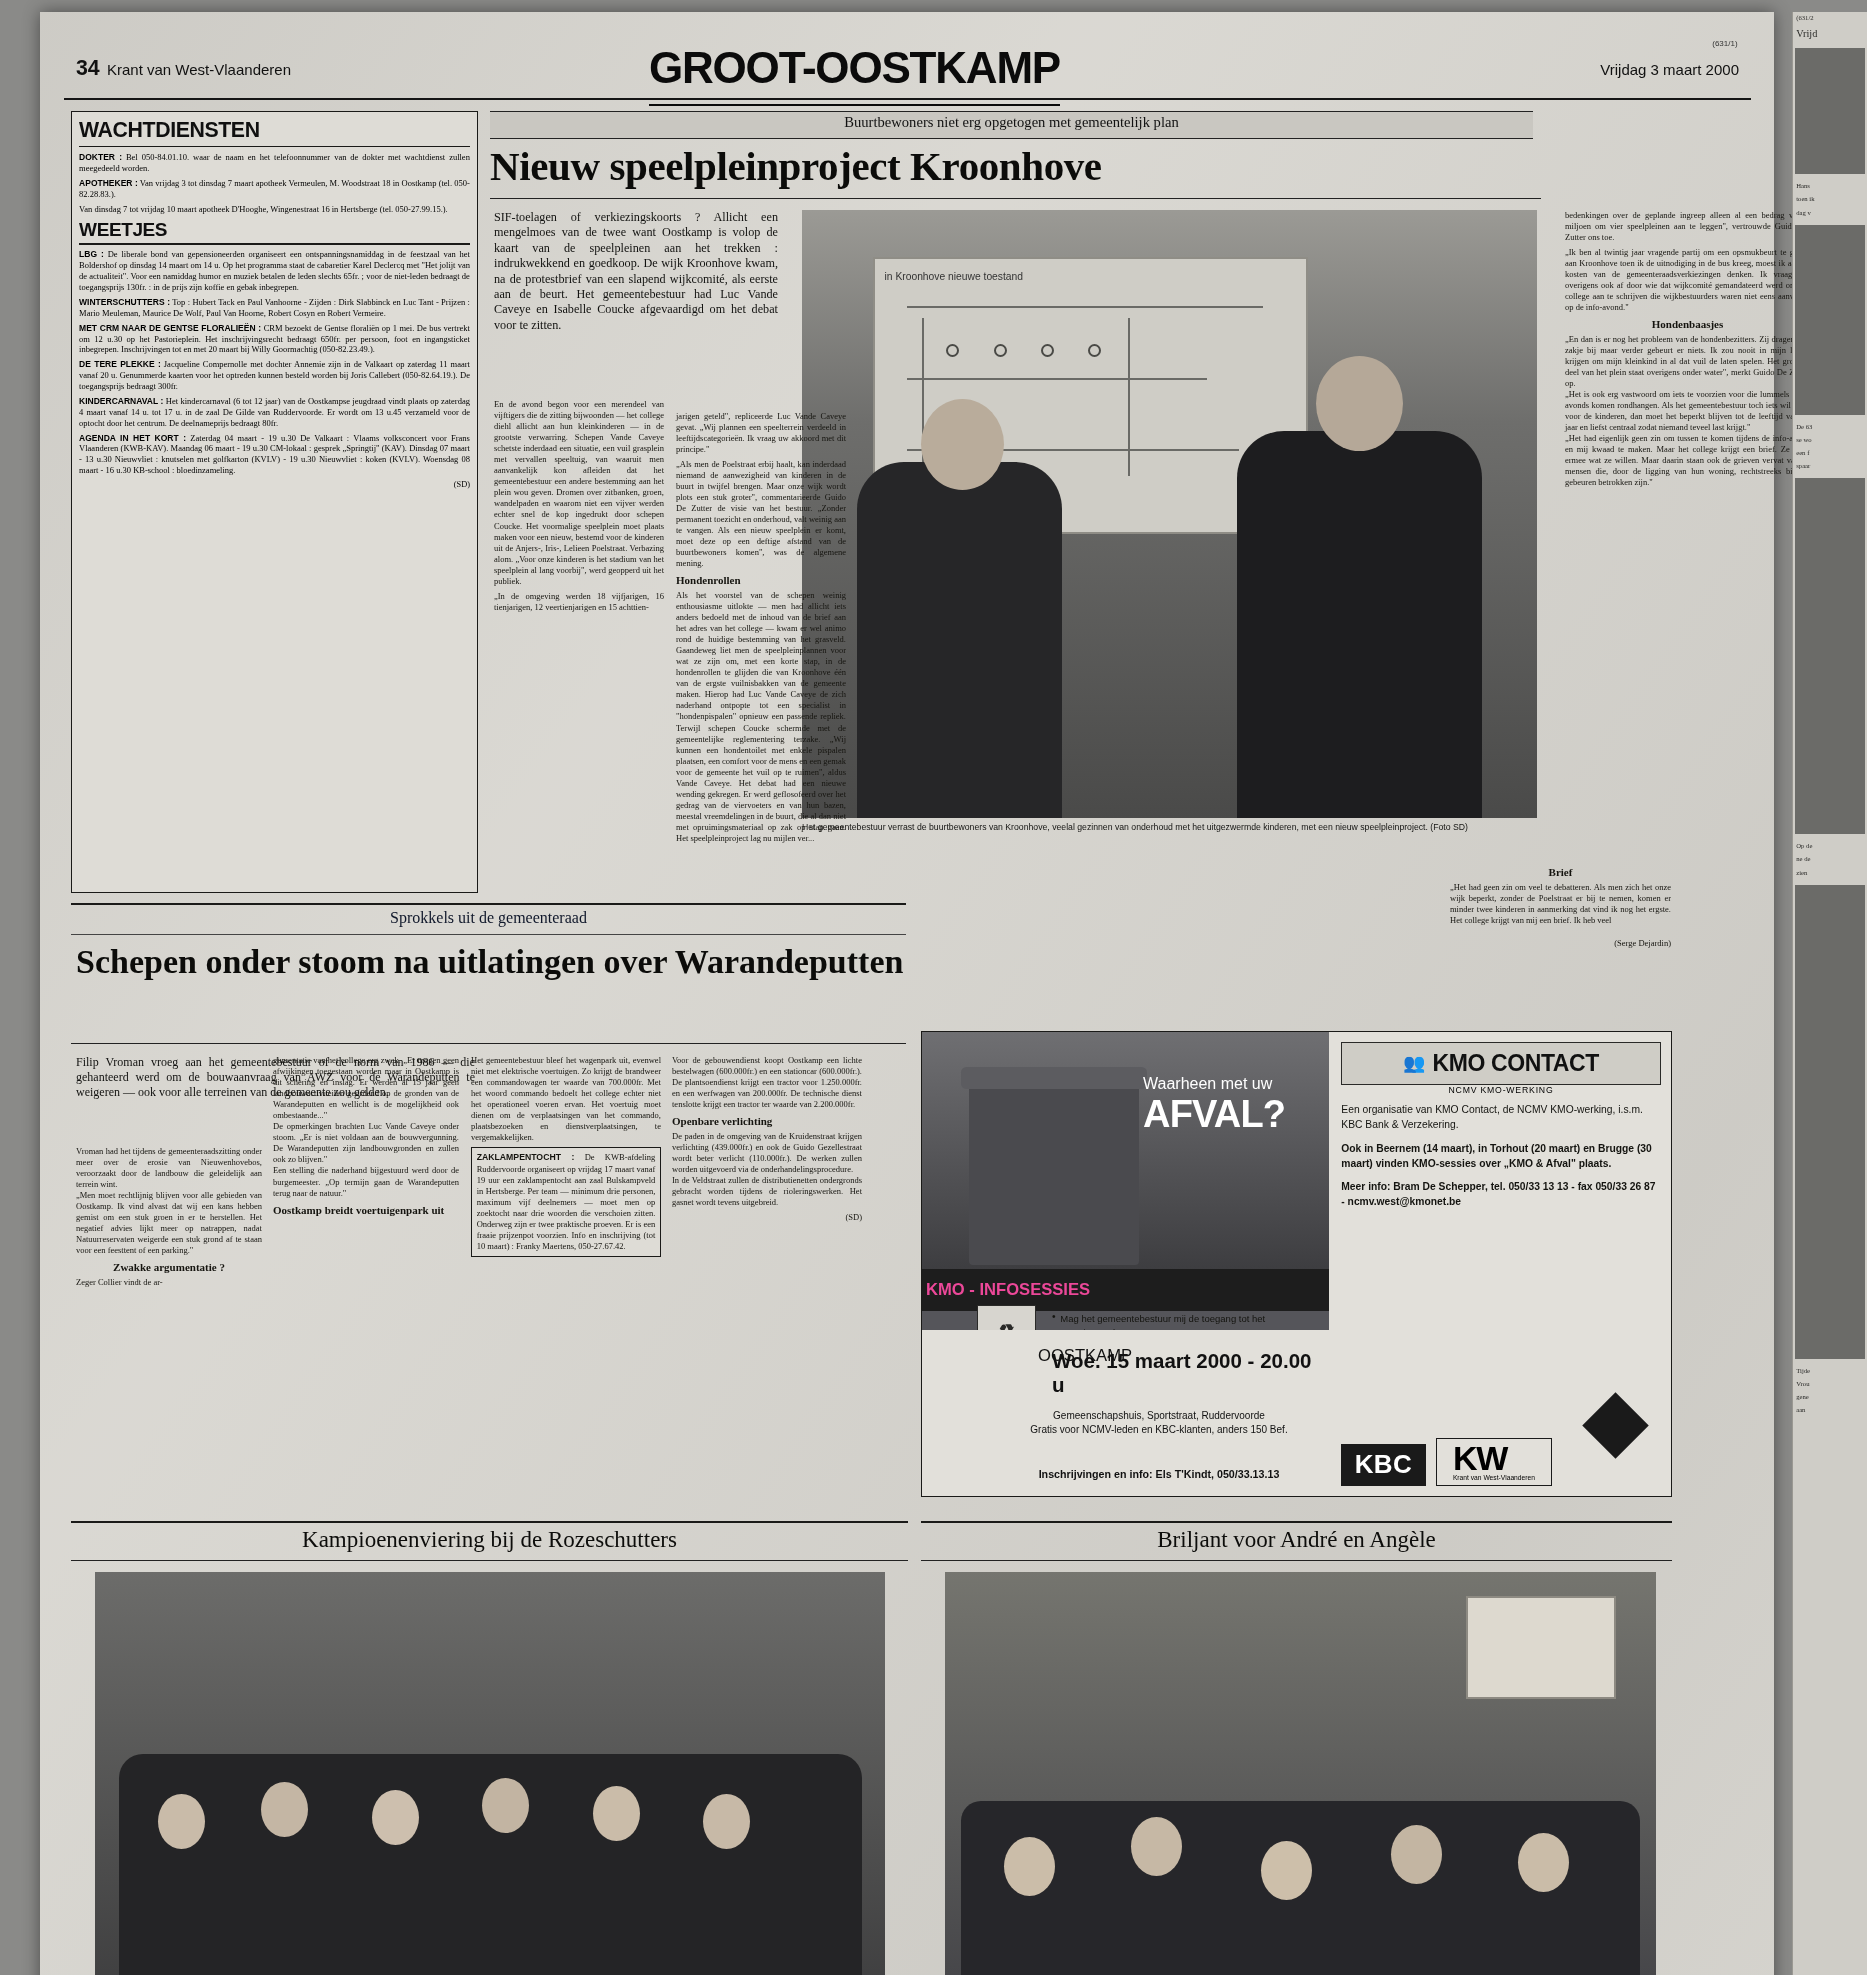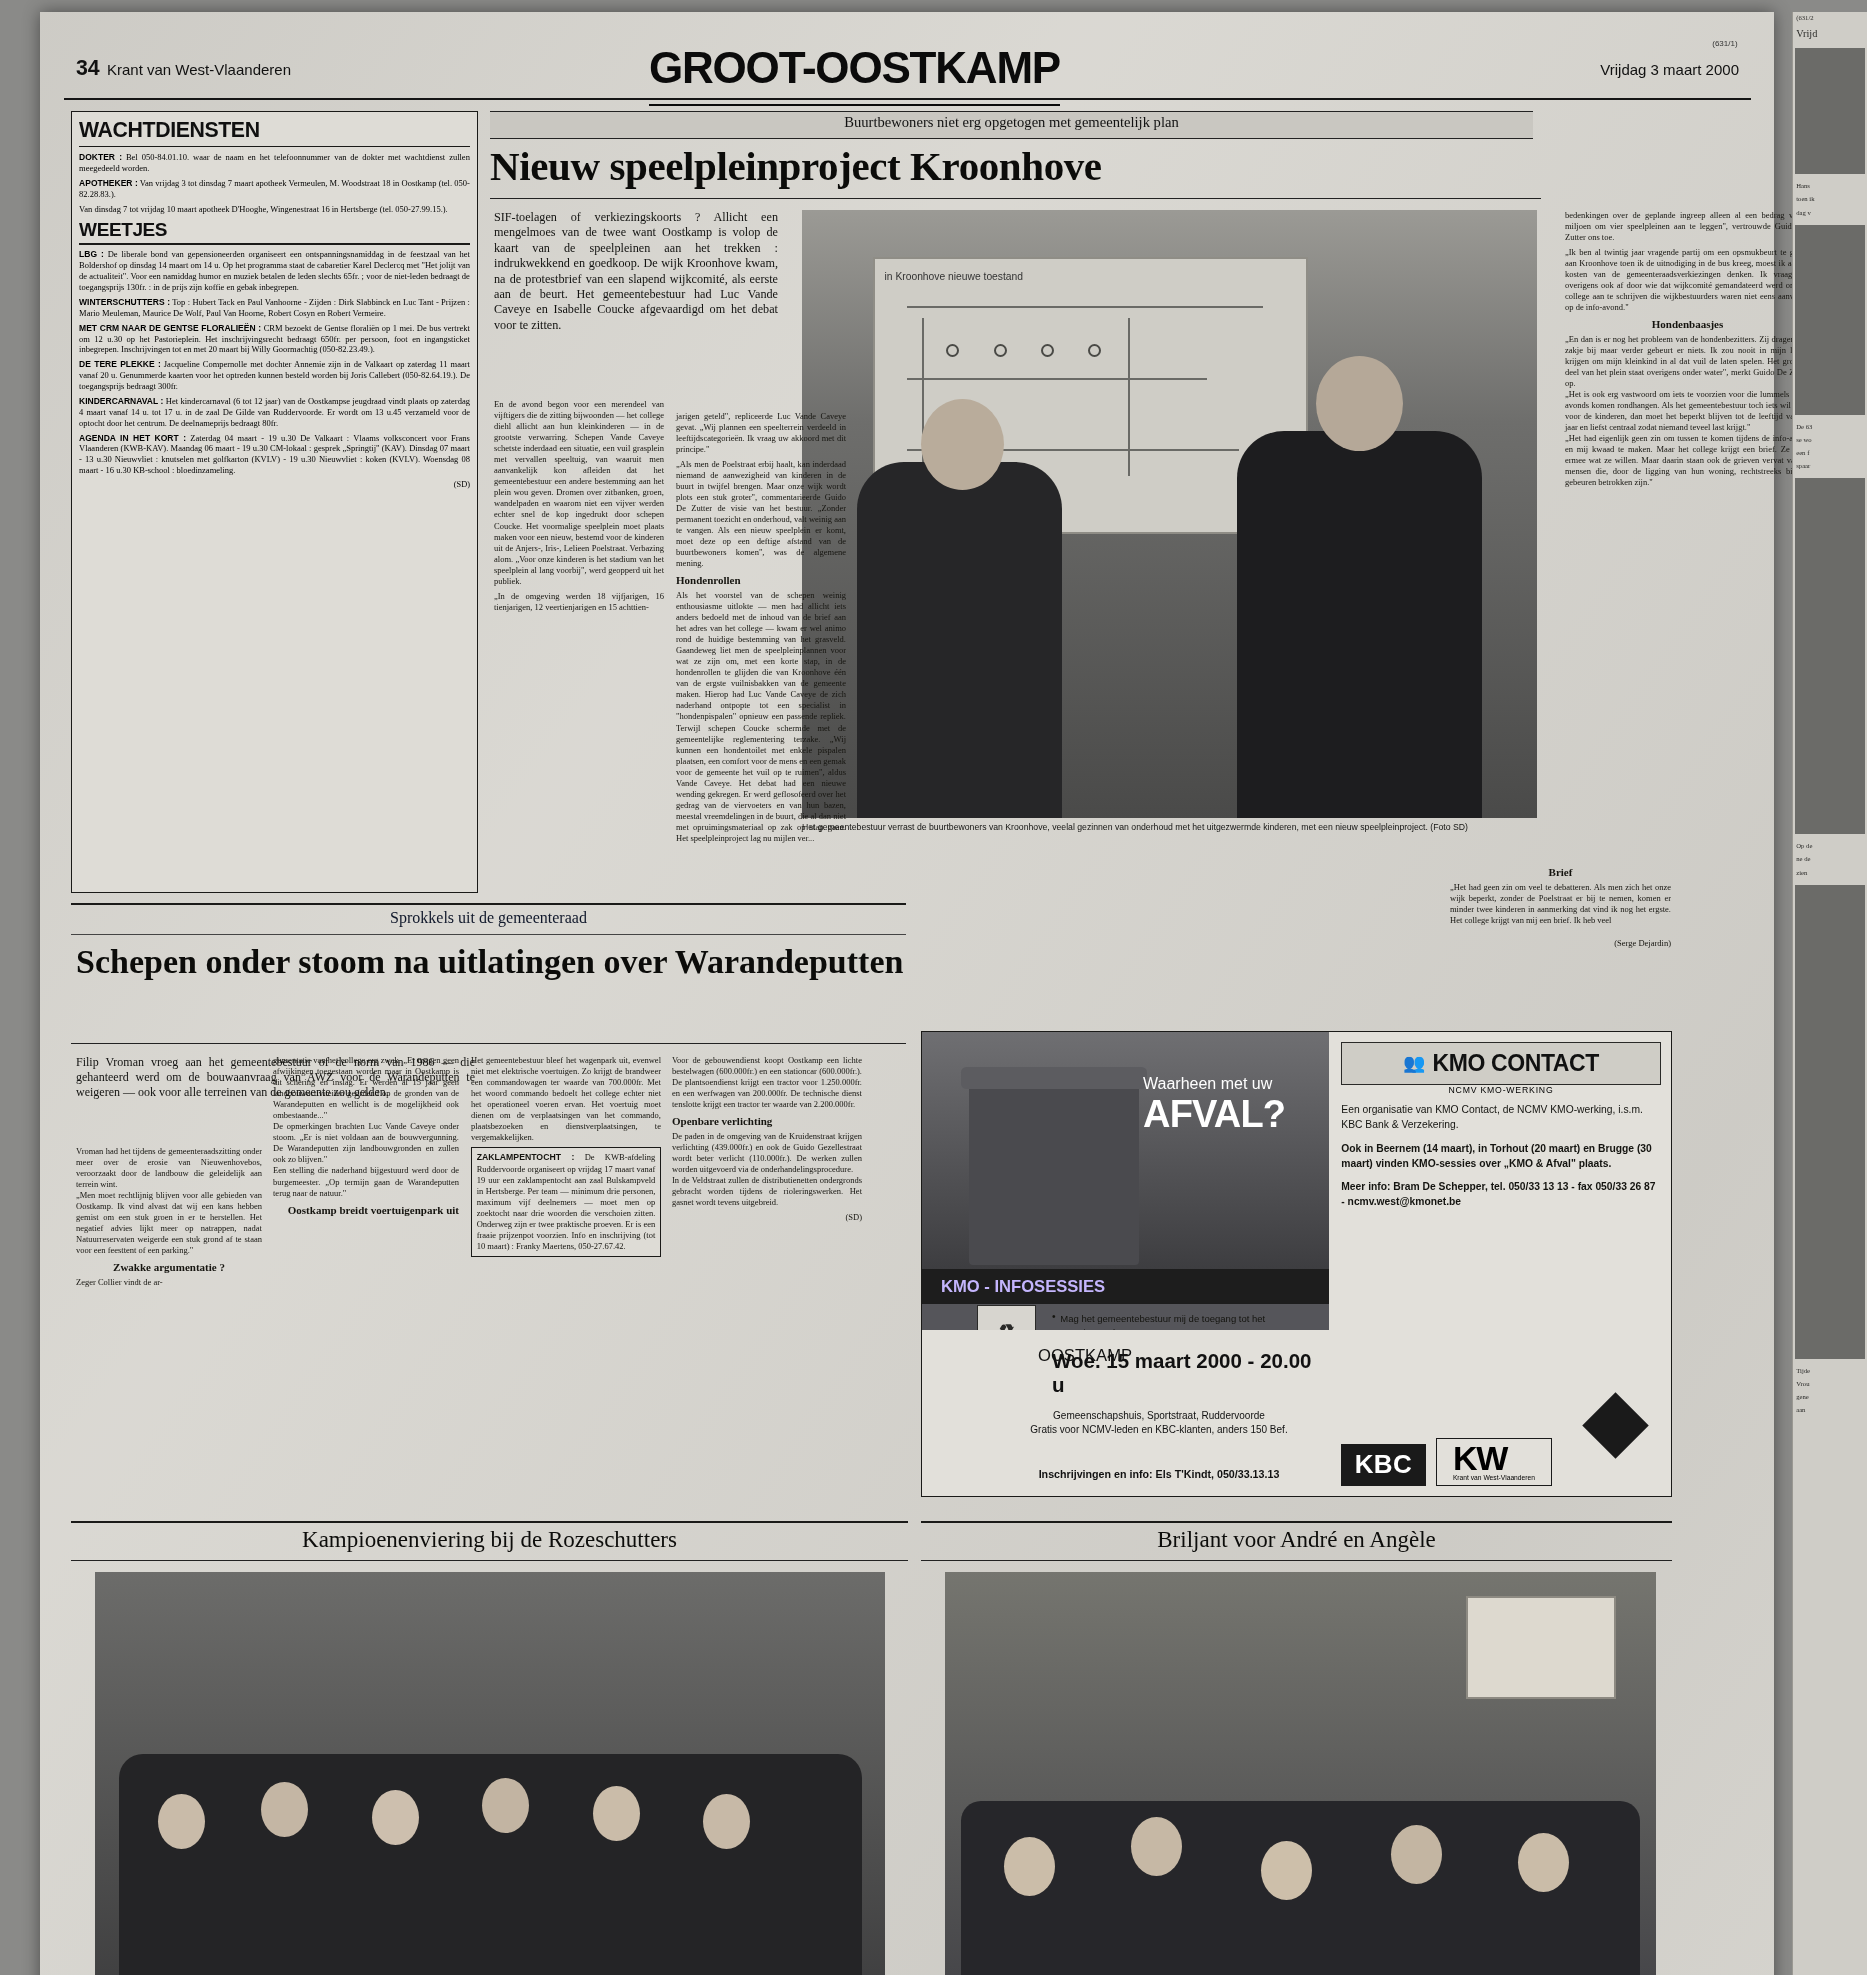--- a/index.html
+++ b/index.html
@@ -226,23 +226,23 @@
     font-family:"Liberation Sans", sans-serif;
   }
   #ad-left .waarheen .l1{ font-size:16px; }
   #ad-left .waarheen .l2{ font-size:38px; font-weight:bold; letter-spacing:-0.8px; }
   #ad-left .recyc{
     position:absolute; left:55px; top:273px; width:59px; height:59px;
     background:#d7d5cf; border:1.6px solid #2a2a28;
     display:flex;align-items:center;justify-content:center;font-size:28px;color:#2a2a28;
   }
   #ad-left .infoses{
-    position:absolute; left:0; top:237px; width:100%; height:35px; background:#1d1d1d;
-    color:#c4b5fd; font-family:"Liberation Sans", sans-serif; font-weight:bold; font-size:16.6px;
-    display:flex; align-items:center; padding-left:19px;
+    position:absolute; left:0; top:237px; width:100%; height:42px; background:#1d1d1d;
+    color:#ec4899; font-family:"Liberation Sans", sans-serif; font-weight:bold; font-size:16.6px;
+    display:flex; align-items:center; padding-left:4px;
   }
   #ad-left .bullets{
     position:absolute; left:130px; top:280px; width:261px; color:#14140f;
     font-family:"Liberation Sans", sans-serif; font-size:9.5px; line-height:1.45;
   }
   #ad-left .bullets .b{ display:flex; gap:4.7px; margin-bottom:3.6px; }
   #ad-left .bullets .dot{ font-size:10.3px; line-height:1; }
   #ad-left .adbot{
     position:absolute; left:0; bottom:0; width:100%; height:166px; background:#e2e0da;
   }
@@ -440,21 +440,21 @@
       <p style="white-space:pre-line">Vroman had het tijdens de gemeenteraadszitting onder meer over de erosie van Nieuwenhovebos, veroorzaakt door de landbouw die geleidelijk aan terrein wint.
 „Men moet rechtlijnig blijven voor alle gebieden van Oostkamp. Ik vind alvast dat wij een kans hebben gemist om een stuk groen in er te herstellen. Het negatief advies lijkt meer op natrappen, nadat Natuurreservaten weigerde een stuk grond af te staan voor een feesttent of een parking."</p>
       <div class="sub-h" style="text-align:center">Zwakke argumentatie ?</div>
       <p>Zeger Collier vindt de ar-</p>
     </div>
 
     <div id="art2-c2" class="body-col">
       <p style="white-space:pre-line">gumentatie van het college erg zwak. „Er mogen geen afwijkingen toegestaan worden maar in Oostkamp is dit schering en inslag. Er werden al 15 jaar geen landbouwactiviteiten geordend op de gronden van de Warandeputten en wellicht is de mogelijkheid ook ombestaande..."
 De opmerkingen brachten Luc Vande Caveye onder stoom. „Er is niet voldaan aan de bouwvergunning. De Warandeputten zijn landbouwgronden en zullen ook zo blijven."
 Een stelling die naderhand bijgestuurd werd door de burgemeester. „Op termijn gaan de Warandeputten terug naar de natuur."</p>
-      <div class="sub-h" style="text-align:right">Oostkamp breidt voertuigenpark uit</div>
+      <div class="sub-h" style="text-align:left">Oostkamp breidt voertuigenpark uit</div>
     </div>
 
     <div id="art2-c3" class="body-col">
       <p>Het gemeentebestuur bleef het wagenpark uit, evenwel niet met elektrische voertuigen. Zo krijgt de brandweer een commandowagen ter waarde van 700.000fr. Met het woord commando bedoelt het college echter niet het operationeel voeren ervan. Het voertuig moet dienen om de verplaatsingen van het commando, plaatsbezoeken en dienstverplaatsingen, te vergemakkelijken.</p>
       <div class="boxed-note">
         <span class="bt">ZAKLAMPENTOCHT :</span>
         <span>De KWB-afdeling Ruddervoorde organiseert op vrijdag 17 maart vanaf 19 uur een zaklampentocht aan zaal Bulskampveld in Hertsberge. Per team — minimum drie personen, maximum vijf deelnemers — moet men op zoektocht naar drie woorden die verschoien zitten. Onderweg zijn er twee praktische proeven. Er is een fraaie prijzenpot voorzien. Info en inschrijving (tot 10 maart) : Franky Maertens, 050-27.67.42.</span>
       </div>
     </div>
 

